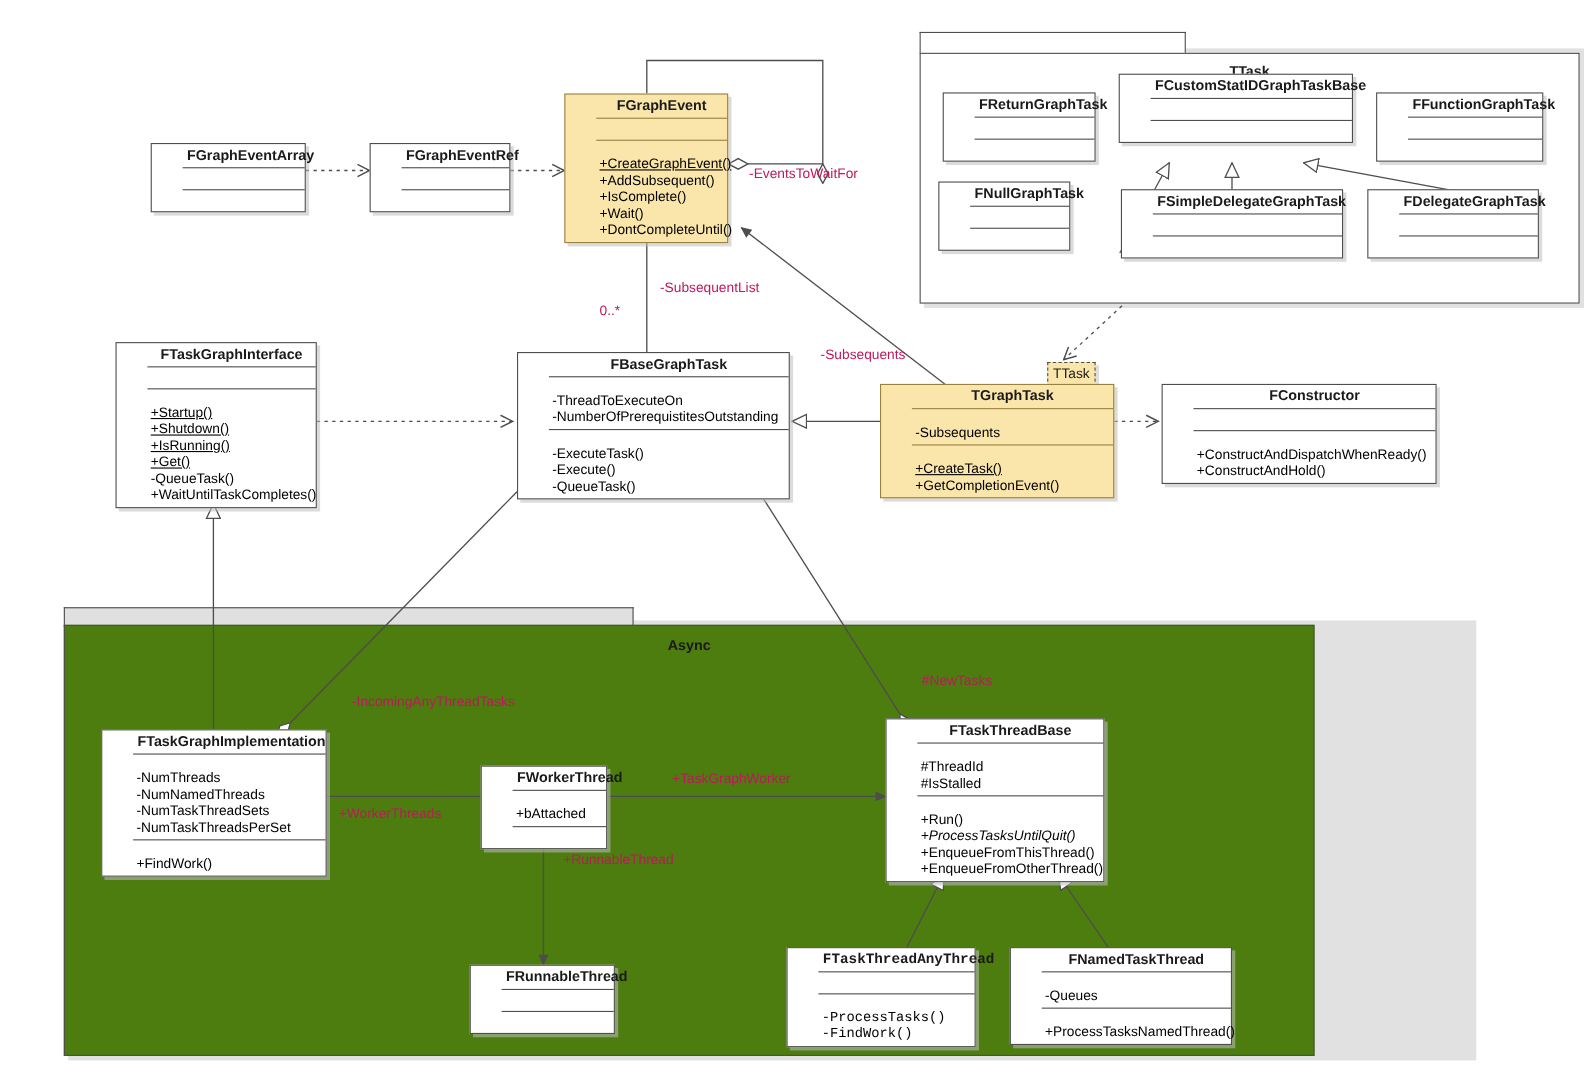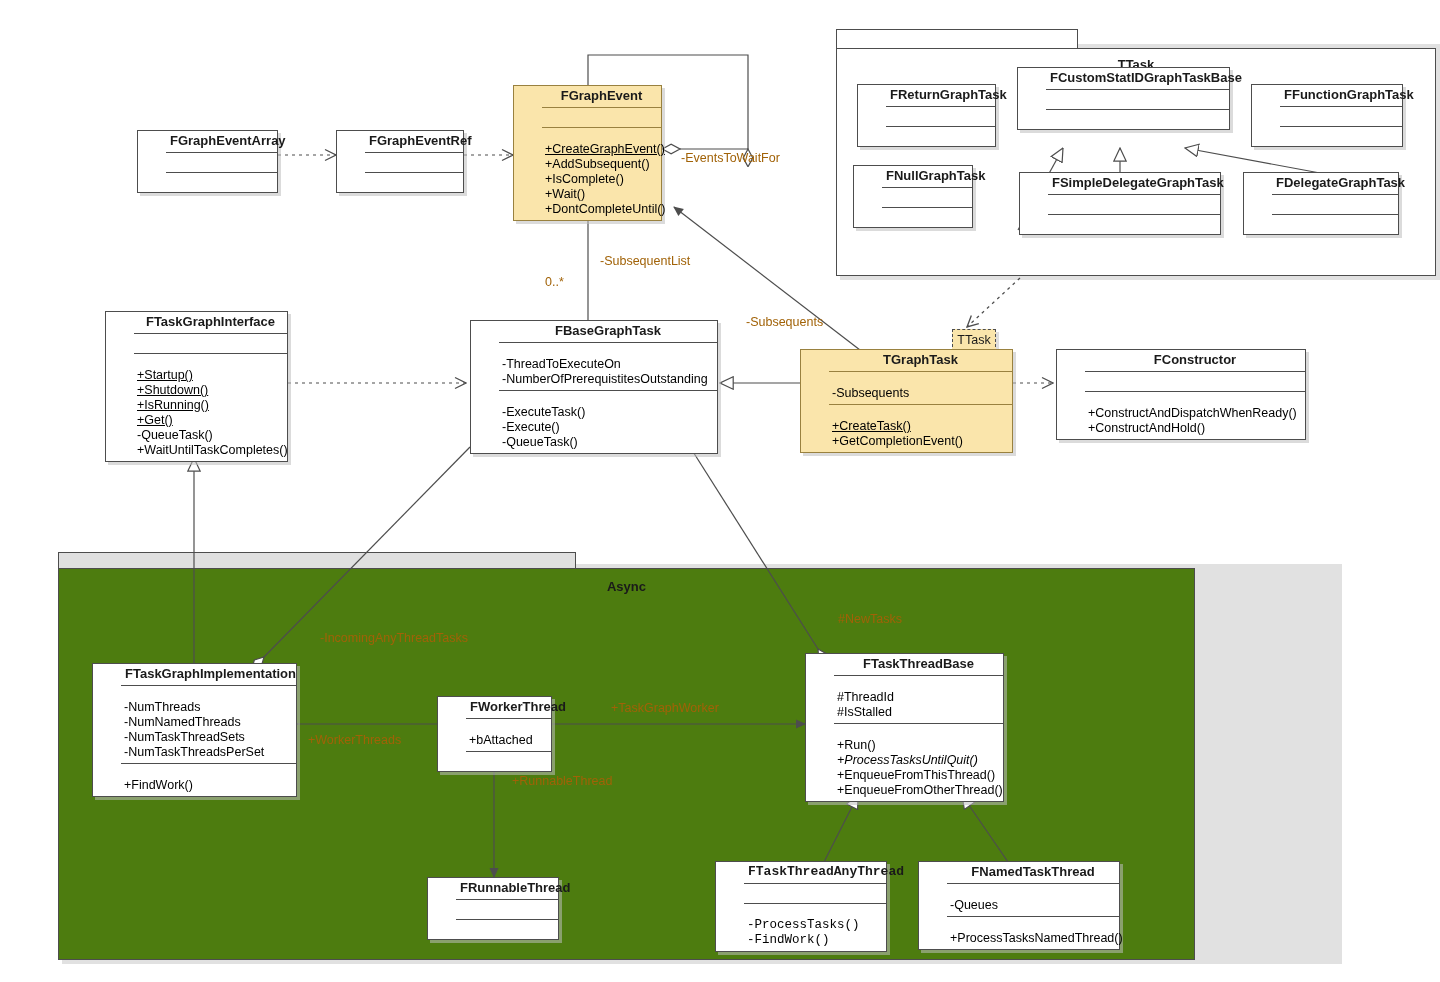--- a/index.html
+++ b/index.html
@@ -94,21 +94,21 @@
     font-size: 12.5px;
     color: #1a1a1a;
     text-align: center;
     line-height: 20px;
     box-shadow: 3px 3px 0 0 rgba(190,190,190,.5);
   }
   
   .elabel {
     position: absolute;
     font-size: 12.5px;
-    color: #a16207;
+    color: #be185d;
     white-space: nowrap;
     line-height: 14px;
   }
 </style>
 </head>
 <body>
 
 <div id="canvas">
 
   <div class="pkg-shadow" style="left:840px; top:44px; width:600px; height:236px;"></div>

